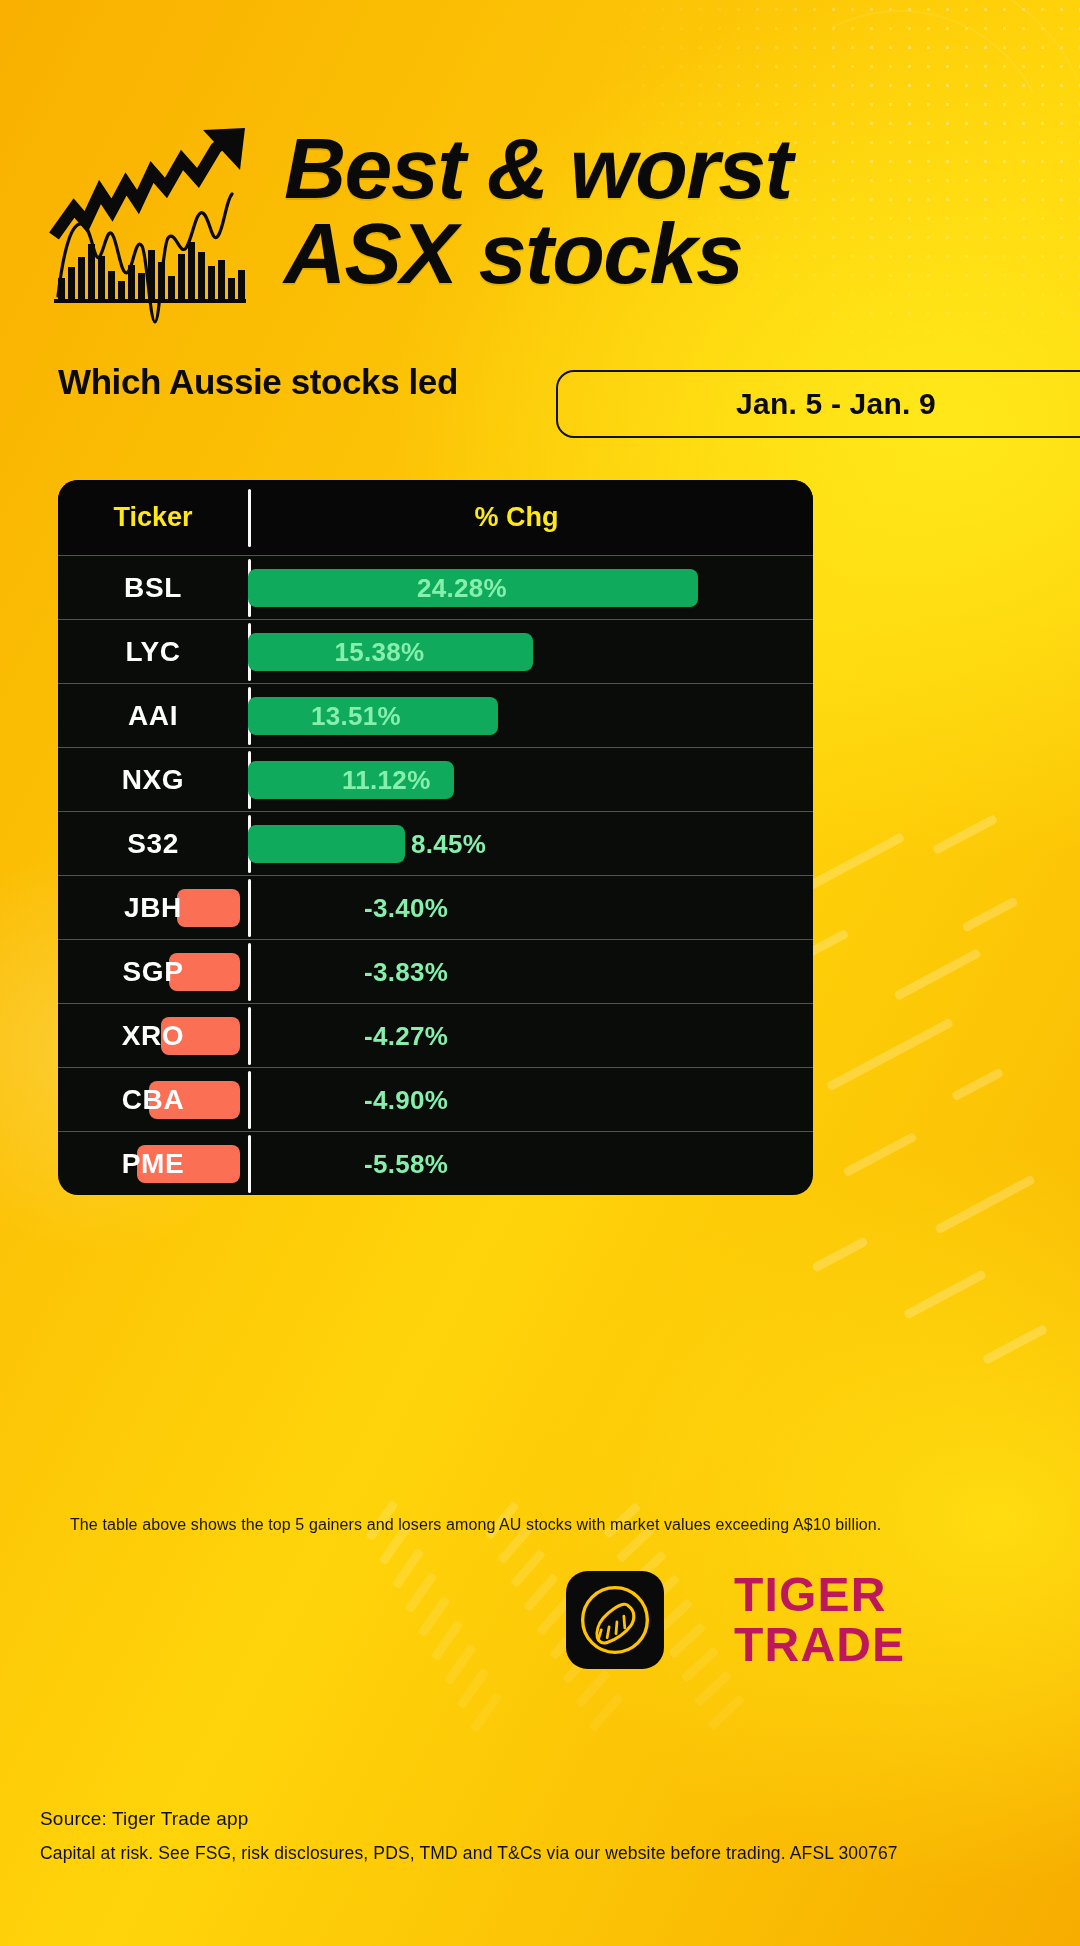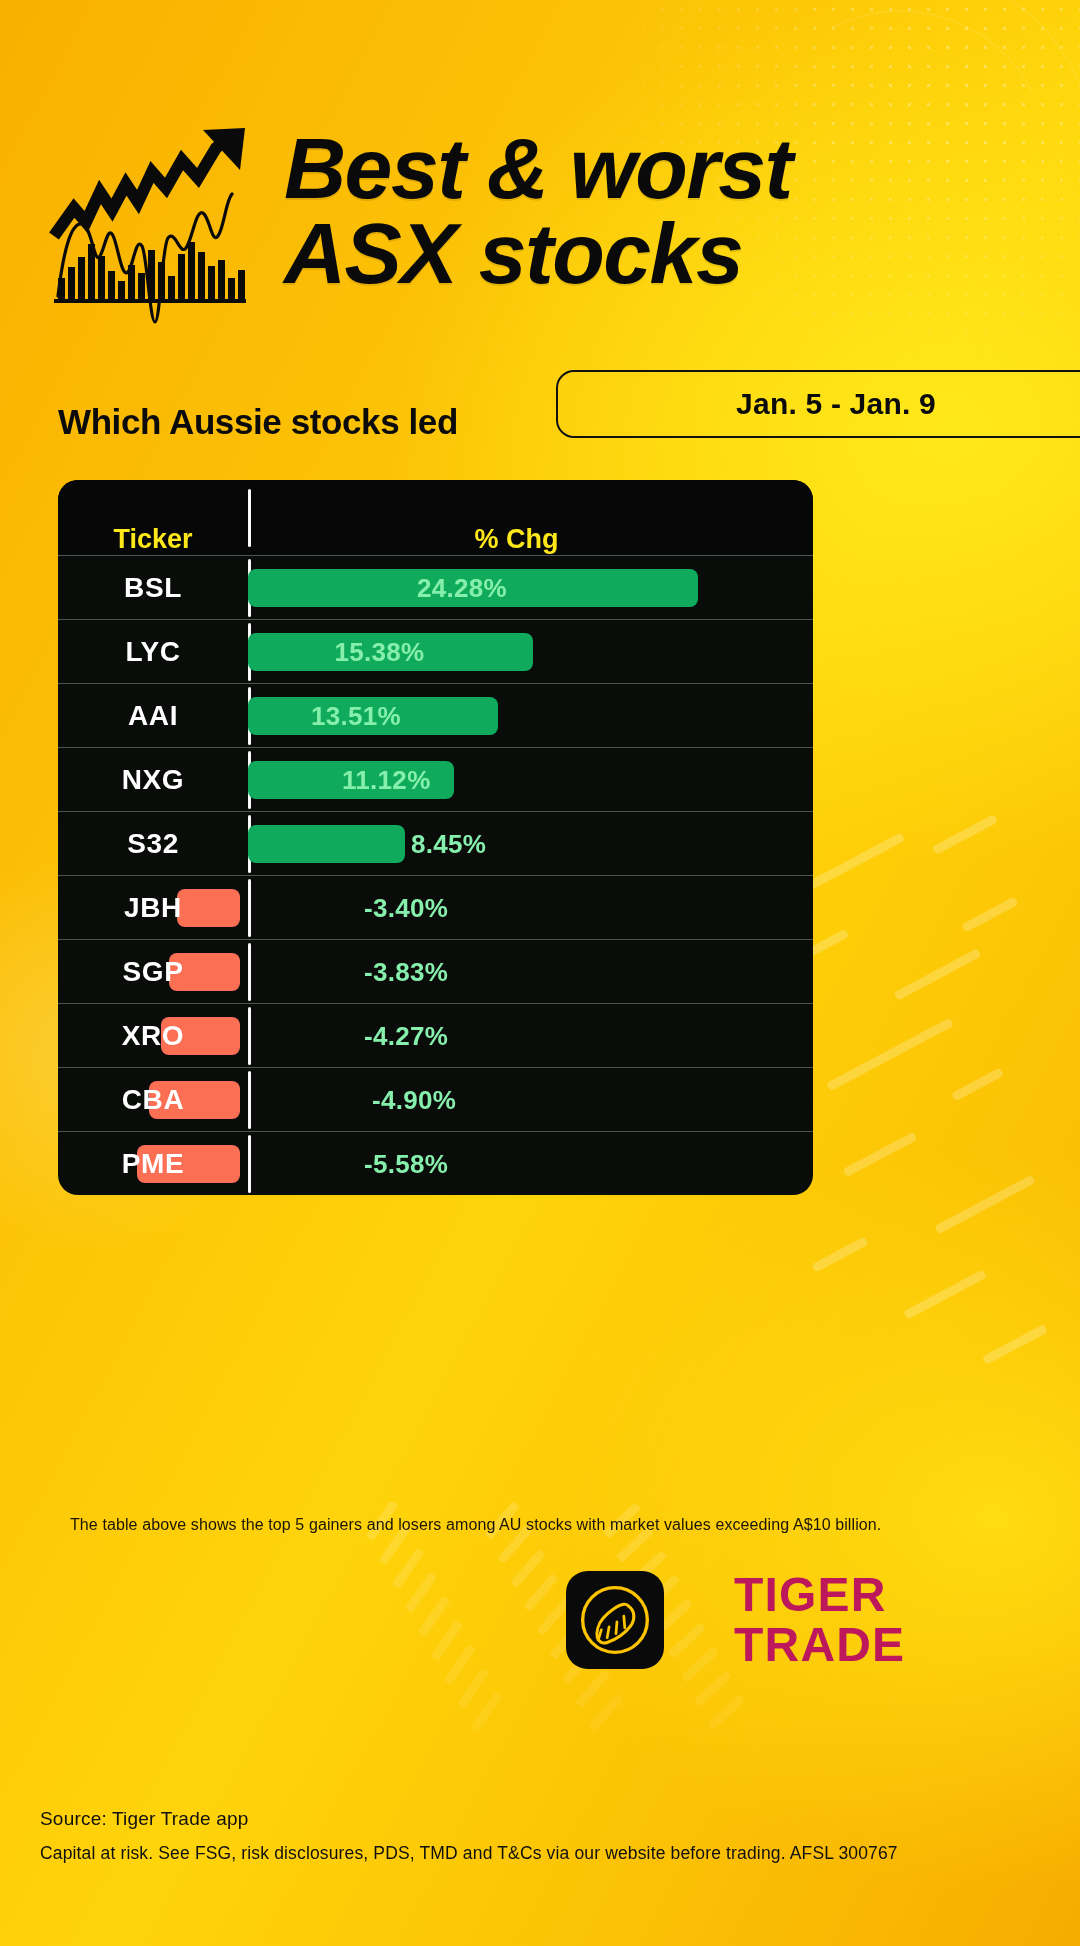--- a/index.html
+++ b/index.html
@@ -72,37 +72,37 @@
     padding-top:8px;
   }
   .title-block .ln { display:block; white-space:nowrap; }
 
   
   .subtitle {
     position:absolute; left:58px; top:360px; width:520px;
     font-size:35px; font-weight:bold; color:#0B0B0B;
     line-height:1.23; letter-spacing:-.4px;
   }
-  .subtitle .ln { display:block;margin-top:40px; }
+  .subtitle .ln { display:block; }
 
   .date-badge {
     position:absolute; left:556px; top:370px; width:560px; height:68px;
     border:2.5px solid #111; border-radius:18px;
     display:flex; align-items:center; justify-content:center;
     font-size:30px; font-weight:bold; color:#0B0B0B; letter-spacing:.2px;
   }
 
   
   .table-card {
     position:absolute; left:58px; top:480px; width:755px;
     background:#090C09; border-radius:20px; overflow:hidden;
   }
   .t-head {
     position:relative; height:75px; background:#070707;
-    display:flex; align-items:flex-end;
+    display:flex; align-items:center;
   }
   .t-head .ticker-h {
     width:190px; text-align:center; color:#FFE81A;
     font-size:27px; font-weight:bold;
   }
   .t-head .chg-h {
     flex:1; text-align:center; color:#FFE81A;
     font-size:27px; font-weight:bold; padding-right:28px;
   }
 
@@ -345,21 +345,21 @@
         <div class="track">
           <div class="bar neg" style="width: 79px; background: rgb(251, 112, 85); left: -87px;"></div>
           <div class="val" style="left: 116px;">-4.27%</div>
         </div>
       </div>
       <div class="t-row">
         <div class="tick">CBA</div>
         <div class="divider"></div>
         <div class="track">
           <div class="bar neg" style="width: 91px; background: rgb(251, 112, 85); left: -99px;"></div>
-          <div class="val" style="left: 124px;">-4.90%</div>
+          <div class="val" style="left: 116px;">-4.90%</div>
         </div>
       </div>
       <div class="t-row">
         <div class="tick">PME</div>
         <div class="divider"></div>
         <div class="track">
           <div class="bar neg" style="width: 103px; background: rgb(251, 112, 85); left: -111px;"></div>
           <div class="val" style="left: 116px;">-5.58%</div>
         </div>
       </div>

